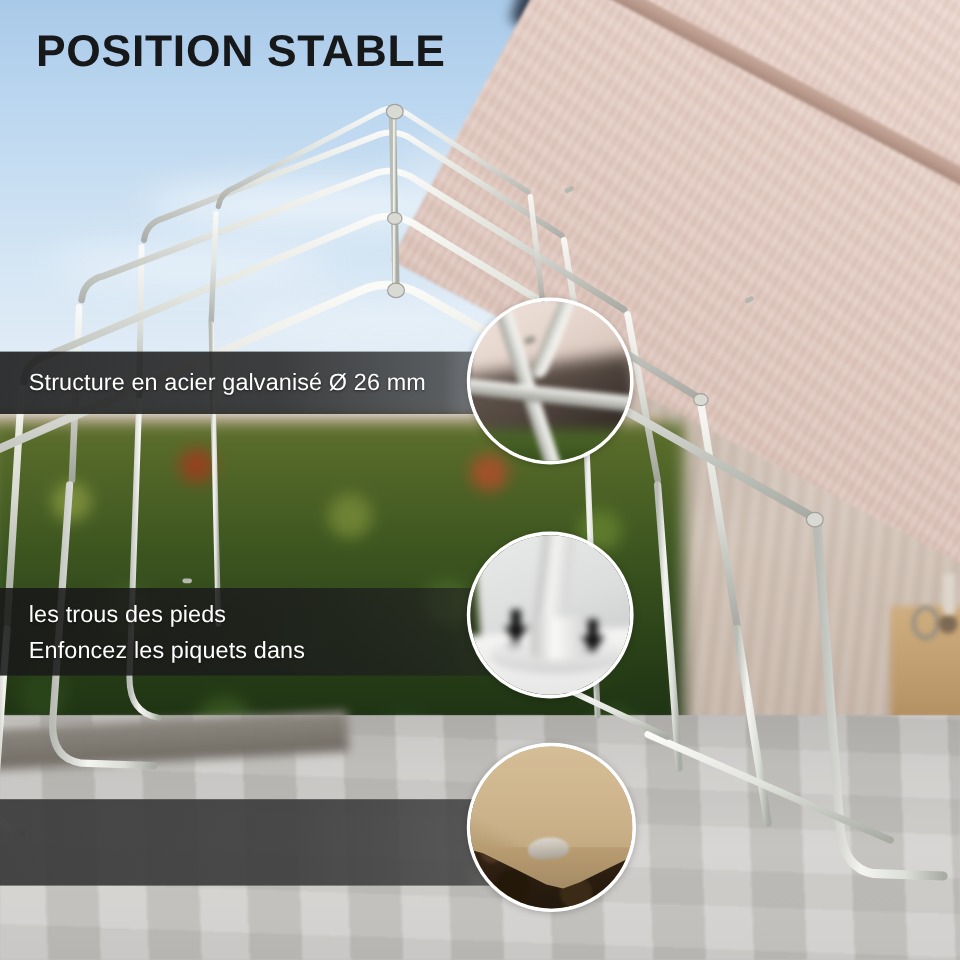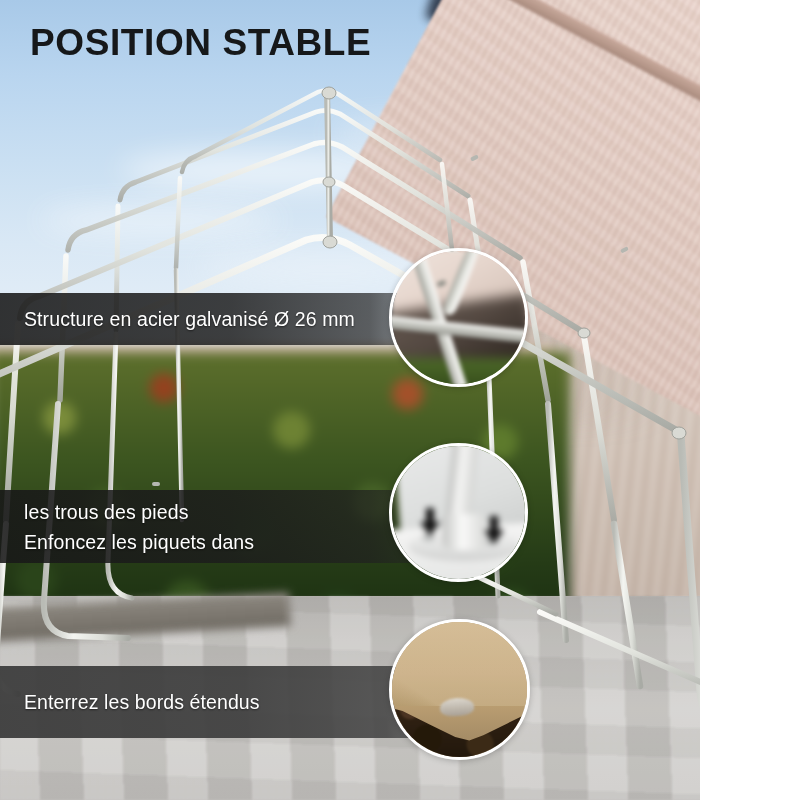--- a/index.html
+++ b/index.html
@@ -6,21 +6,21 @@
     margin: 0;
     padding: 0;
     background: #ffffff;
   }
   body {
     font-family: "Liberation Sans", sans-serif;
   }
 
   #stage {
     position: relative;
-    width: 700px;
+    width: 800px;
     height: 800px;
     overflow: hidden;
     background: #bcd6ef;
   }
 
   
   .sky {
     position: absolute;
     left: 0; top: 0;
     width: 800px; height: 420px;
@@ -561,21 +561,20 @@
   <div class="caption c-1">
     <span class="line">Structure en acier galvanisé Ø 26 mm</span>
   </div>
 
   <div class="caption c-2">
     <span class="line">les trous des pieds</span>
     <span class="line">Enfoncez les piquets dans</span>
   </div>
 
   <div class="caption c-3">
-    <span class="line">Enterrez les bords étendus</span>
   </div>
 
   <div class="inset i-1">
     <div class="body i1-bg">
       <div class="i1-dark"></div>
       <div class="i1-green"></div>
       <div class="tube-b"></div>
       <div class="tube-b2"></div>
       <div class="tube-a"></div>
       <div class="screw"></div>

